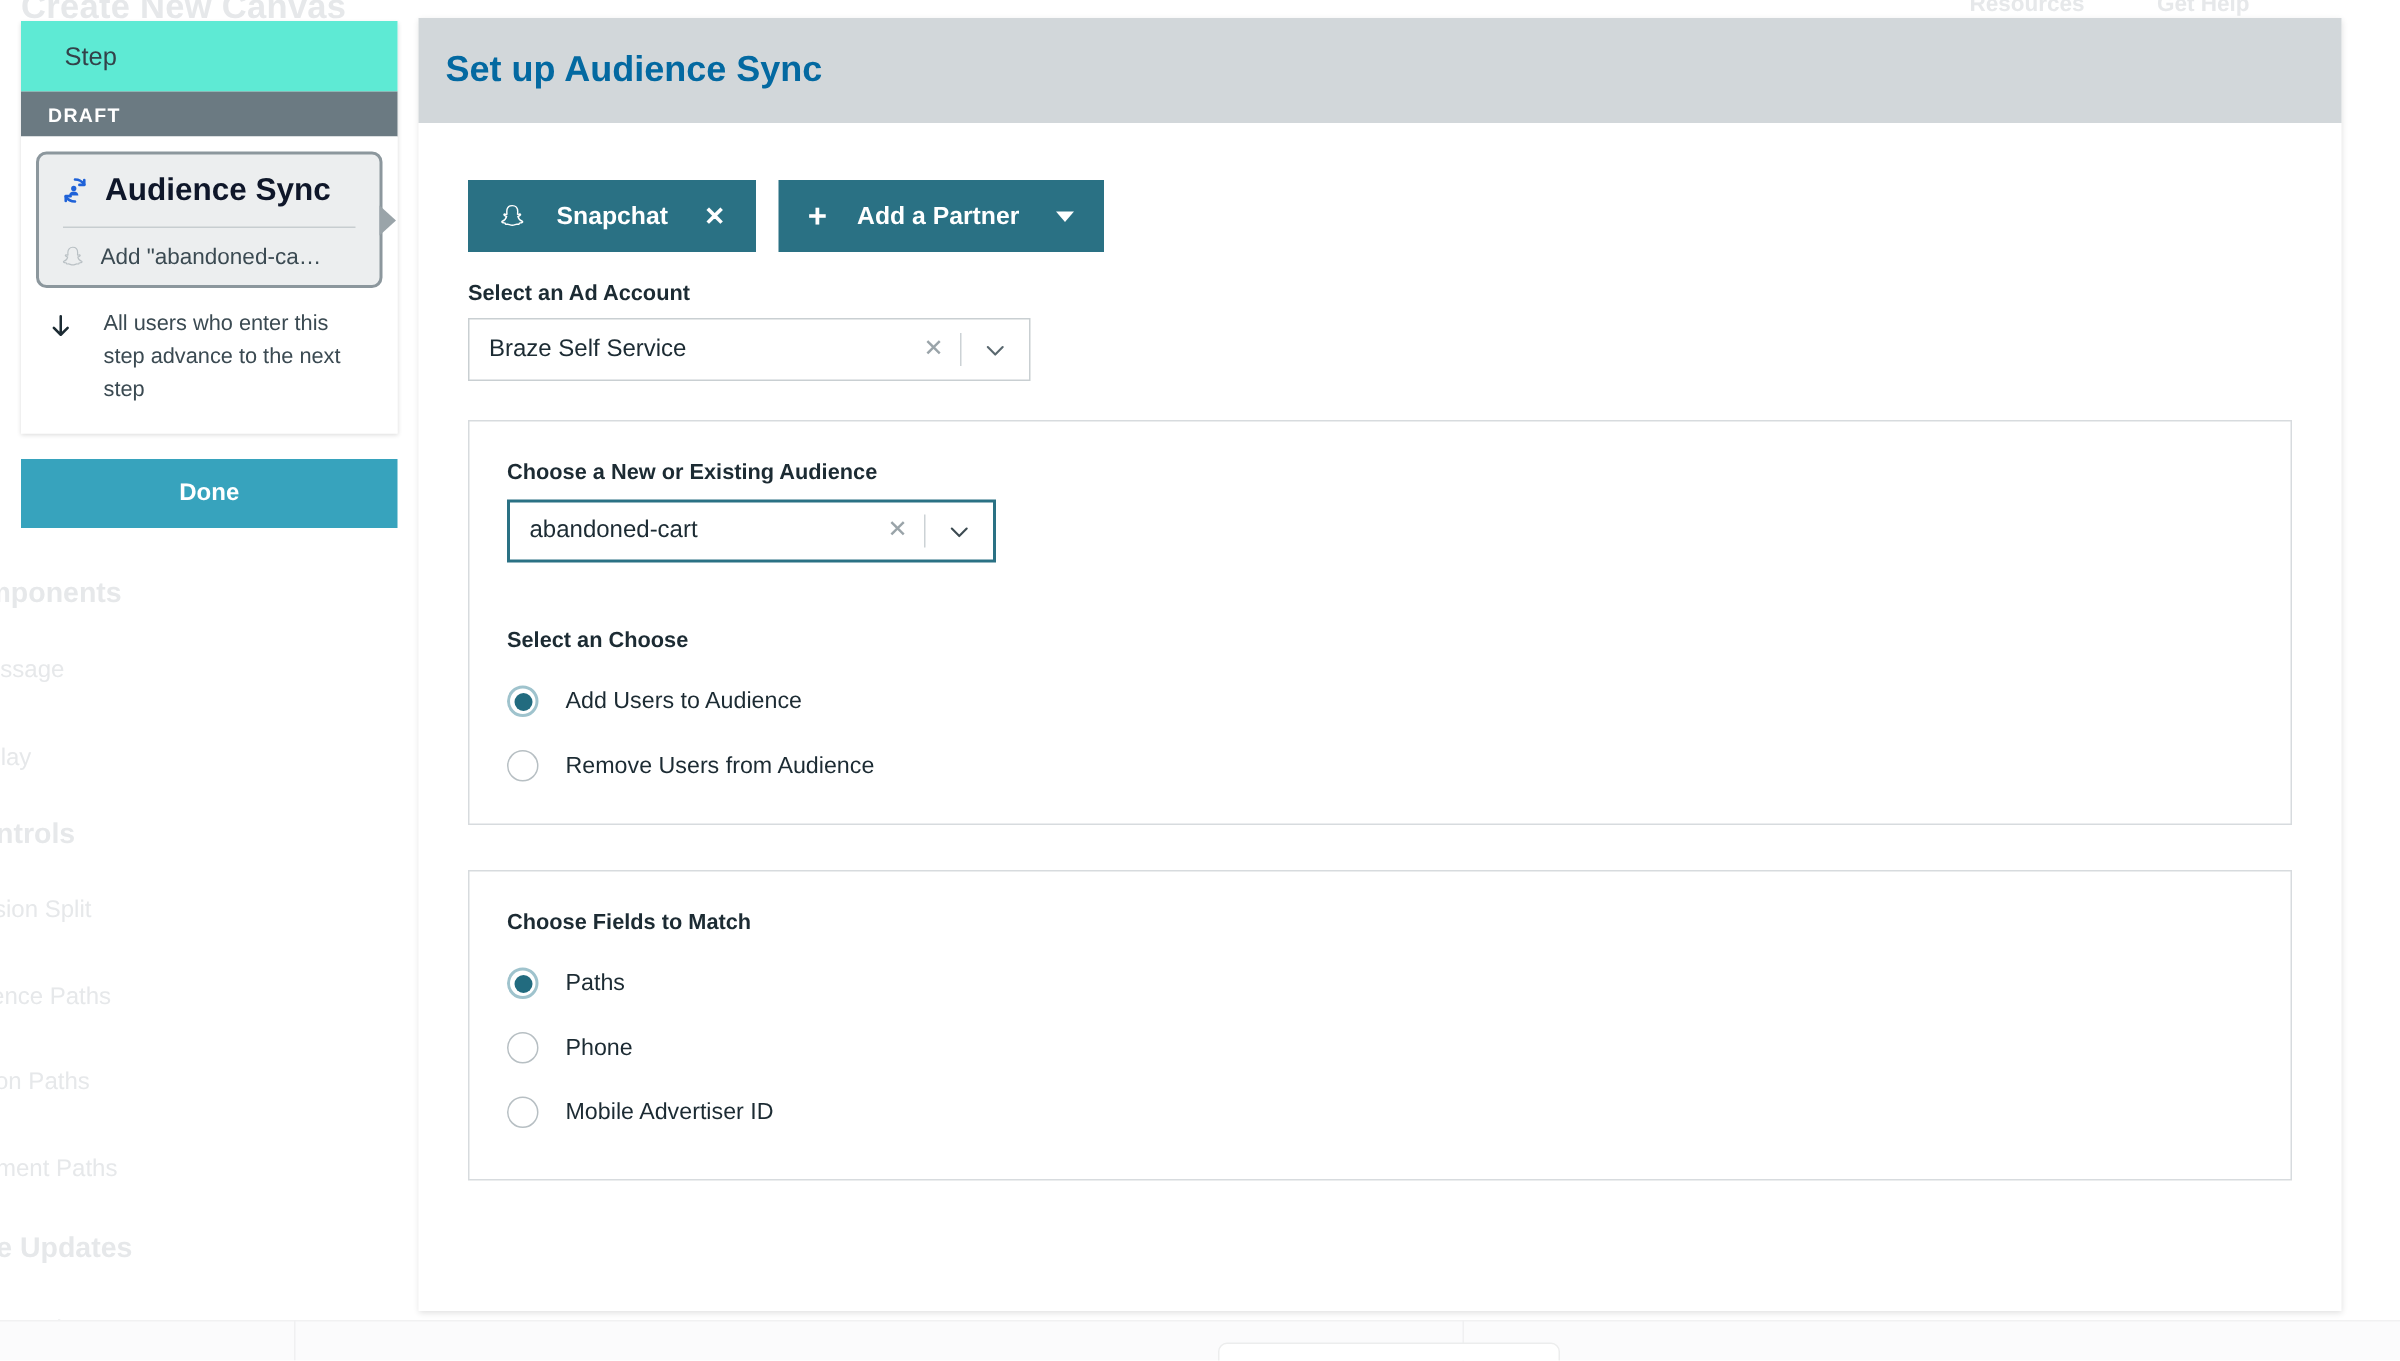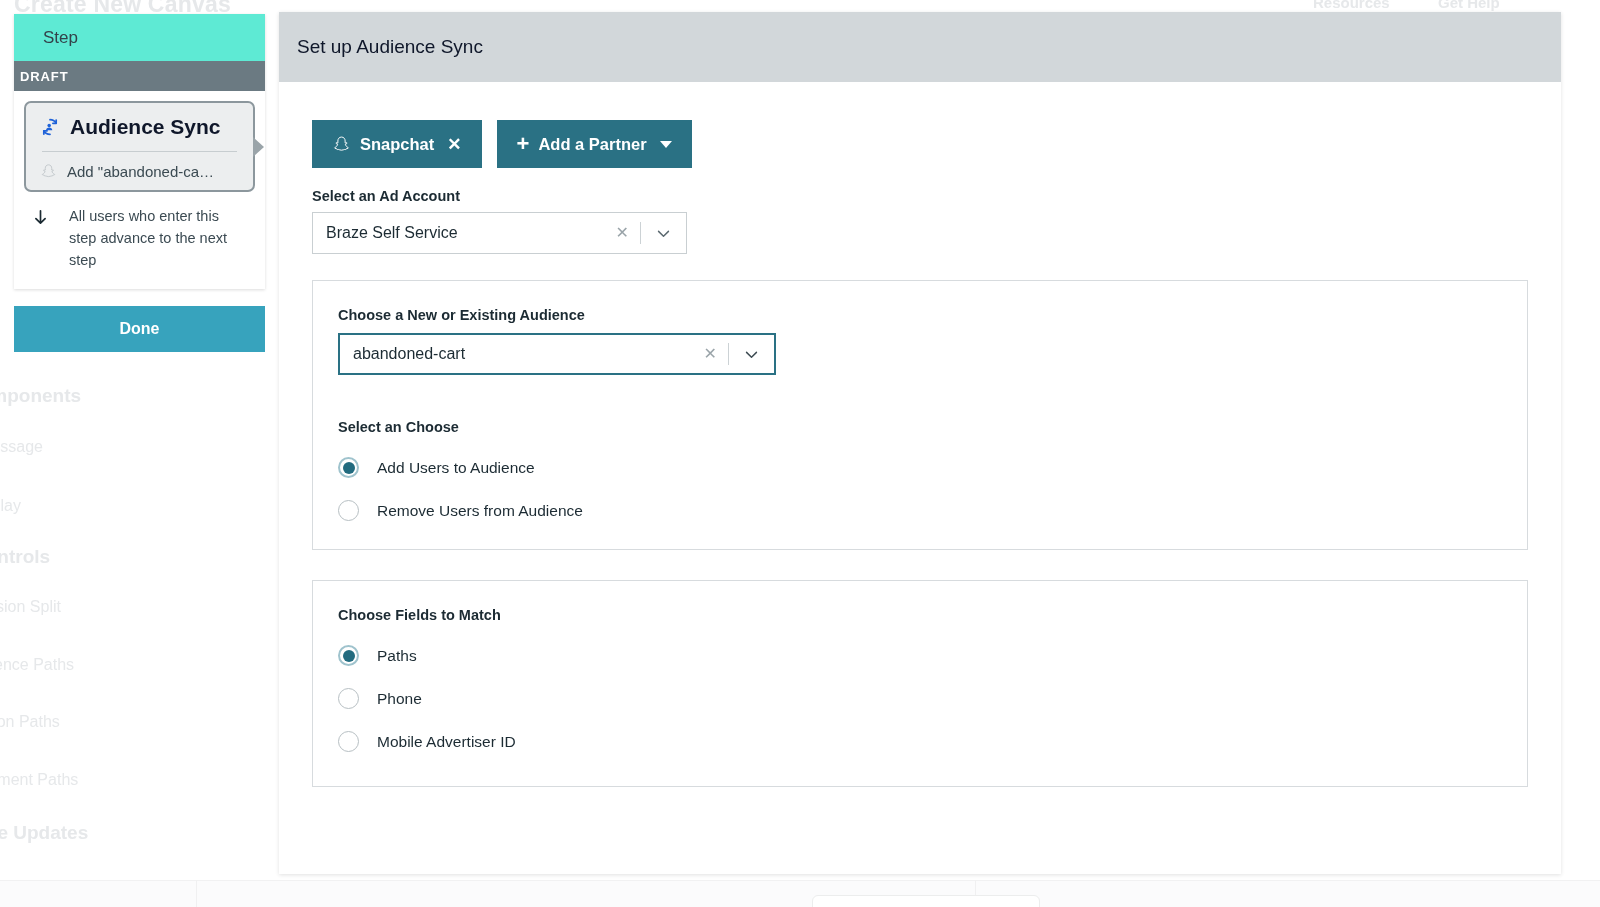--- a/index.html
+++ b/index.html
@@ -22,21 +22,21 @@
   .faded-strip-line { position: absolute; left: 196px; top: 880px; width: 1px; height: 27px; background: #f0f0f1; }
   .faded-strip-line2 { position: absolute; left: 975px; top: 880px; width: 1px; height: 27px; background: #f0f0f1; }
   .faded-box { position: absolute; left: 812px; top: 895px; width: 228px; height: 26px;
                border: 1px solid #eceded; border-radius: 6px; background: #fff; }
 
   
   .step-panel { position: absolute; left: 14px; top: 14px; width: 251px; background: #ffffff;
                 box-shadow: 0 1px 3px rgba(0,0,0,.14); }
   .step-head { height: 47px; background: #5eead4; display: flex; align-items: center; padding: 0 29px; }
   .step-head-label { font-size: 17px; color: #33424a; }
-  .draft-bar { height: 30px; background: #6b7a82; display: flex; align-items: center; padding: 0 6px; }
+  .draft-bar { height: 30px; background: #6b7a82; display: flex; align-items: center; padding: 0 18px; }
   .draft-label { font-size: 13px; font-weight: bold; color: #ffffff; letter-spacing: .9px; }
   .step-body { background: #ffffff; padding: 10px 0 12px 0; }
 
   .step-card { position: relative; margin: 0 10px; background: #eceeef; border: 2px solid #8c979d;
                border-radius: 7px; padding: 12px 14px 10px 14px; }
   .step-card-row { display: flex; align-items: center; gap: 10px; }
   .sync-icon { width: 20px; height: 20px; flex: none; }
   .step-card-title { font-size: 21px; font-weight: bold; color: #0f172a; }
   .step-card-sep { height: 1px; background: #c7cdd0; margin: 12px 2px 11px 2px; }
   .ghost-icon { width: 17px; height: 17px; flex: none; }
@@ -50,26 +50,26 @@
   .advance-text { font-size: 14.5px; color: #3b4a52; line-height: 1.5; max-width: 185px; }
 
   .done-btn { position: absolute; left: 14px; top: 306px; width: 251px; height: 46px;
               background: #37a3bd; border: none; color: #ffffff; font-size: 16px; font-weight: bold;
               font-family: "Liberation Sans", sans-serif; cursor: pointer; }
 
   
   .main-panel { position: absolute; left: 279px; top: 12px; width: 1282px; height: 862px;
                 background: #ffffff; box-shadow: 0 1px 4px rgba(0,0,0,.12); }
   .main-head { height: 70px; background: #d2d7da; display: flex; align-items: center; padding: 0 18px; }
-  .main-title { font-size: 19px; font-weight: normal; color: #0f172a; }
+  .main-title { font-size: 24px; font-weight: bold; color: #0369a1; }
   .main-body { padding: 38px 33px 0 33px; }
 
   .partner-row { display: flex; gap: 15px; }
   .btn-teal { background: #2a7184; border: none; color: #ffffff; height: 48px;
-              display: flex; align-items: center; gap: 9px; padding: 0 20px;
+              display: flex; align-items: center; gap: 20px; padding: 0 20px;
               font-family: "Liberation Sans", sans-serif; font-size: 16.5px; font-weight: bold; cursor: pointer; }
   .btn-x { font-size: 17px; font-weight: bold; margin-left: 4px; }
   .plus-icon { font-size: 22px; font-weight: bold; line-height: 1; }
   .caret { width: 0; height: 0; border-left: 6px solid transparent; border-right: 6px solid transparent;
            border-top: 7px solid #ffffff; margin-left: 4px; }
 
   .field-label { font-size: 14.5px; font-weight: bold; color: #1c2b33; margin: 20px 0 8px 0; }
   .select-box { height: 42px; border: 1px solid #c9cfd2; background: #ffffff;
                 display: flex; align-items: center; padding: 0 0 0 13px; }
   .select-box.focused { border: 2px solid #2a7184; }
@@ -193,21 +193,21 @@
         <span class="select-div"></span>
         <span class="select-caret">
           <svg viewBox="0 0 24 24" width="17" height="17">
             <path d="M5 9l7 7 7-7" fill="none" stroke="#5a686f" stroke-width="2" stroke-linecap="round" stroke-linejoin="round"></path>
           </svg>
         </span>
       </div>
 
       <div class="card">
         <div class="card-title">Choose a New or Existing Audience</div>
-        <div class="select-box focused" style="width:438px; margin-top:10px;align-items:center;">
+        <div class="select-box focused" style="width:326px; margin-top:10px;align-items:center;">
           <span class="select-value">abandoned-cart</span>
           <span class="select-clear">✕</span>
           <span class="select-div"></span>
           <span class="select-caret">
             <svg viewBox="0 0 24 24" width="17" height="17">
               <path d="M5 9l7 7 7-7" fill="none" stroke="#3d4b52" stroke-width="2" stroke-linecap="round" stroke-linejoin="round"></path>
             </svg>
           </span>
         </div>
 

